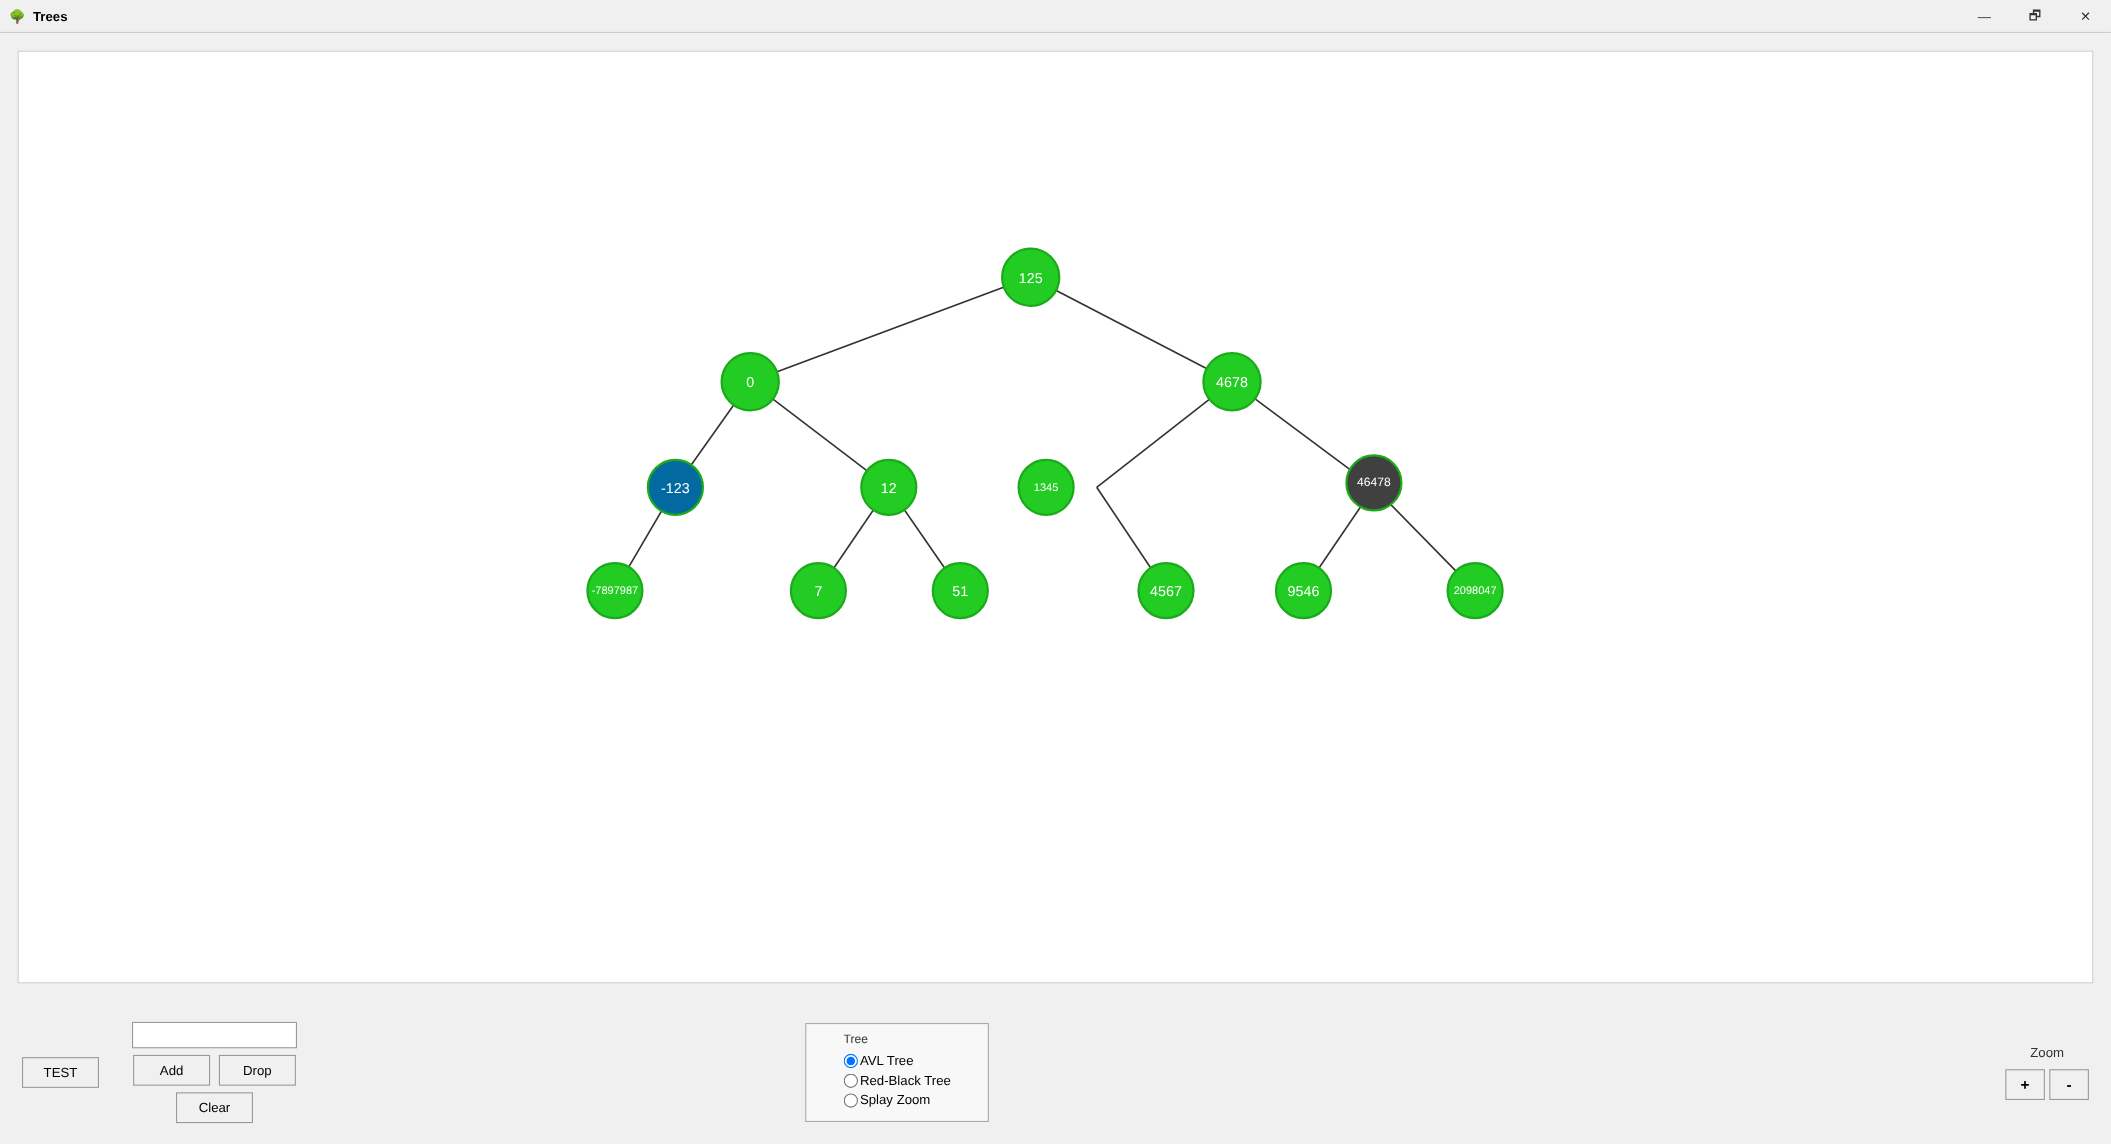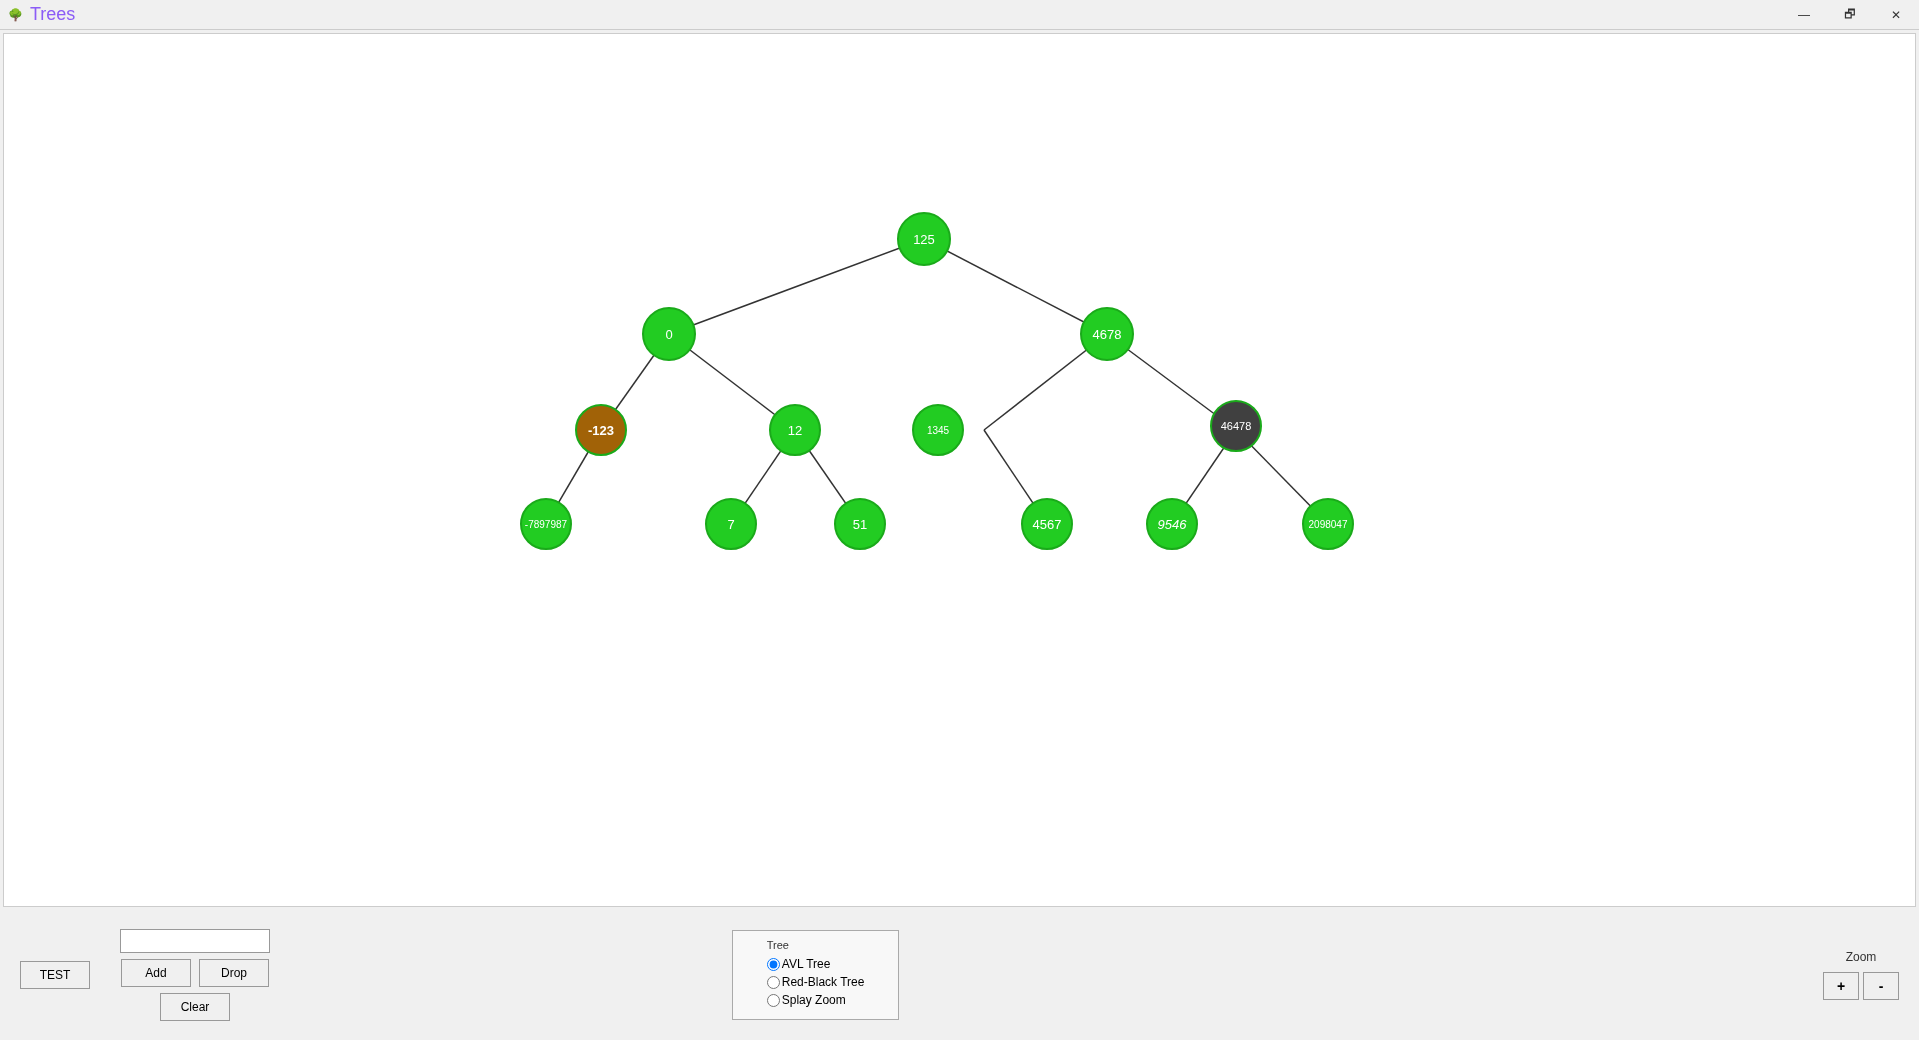--- a/index.html
+++ b/index.html
@@ -24,22 +24,23 @@
     }
     .title-bar-icon {
       width: 16px;
       height: 16px;
       margin-right: 6px;
       display: inline-flex;
       align-items: center;
       justify-content: center;
     }
     .title-bar-title {
-      font-size: 18px;
-      color: #8b5cf6;
+      font-size: 12px;
+      color: #000000;
+      font-weight: bold;
     }
     .title-bar-controls {
       position: absolute;
       right: 0;
       top: 0;
       display: flex;
       height: 30px;
     }
     .title-bar-btn {
       width: 46px;
@@ -58,21 +59,21 @@
     .main-container {
       display: flex;
       flex-direction: column;
       height: calc(1040px - 30px);
     }
 
     
     .tree-canvas {
       flex: 1;
       background: white;
-      margin: 3px;
+      margin: 16px;
       border: 1px solid #ccc;
       position: relative;
       overflow: hidden;
     }
 
     
     .tree-svg {
       position: absolute;
       top: 0; left: 0;
       width: 100%; height: 100%;
@@ -228,29 +229,29 @@
         <line x1="597" y1="396" x2="542" y2="490" stroke="#333333" stroke-width="1.5"></line>
         <line x1="791" y1="396" x2="727" y2="490" stroke="#333333" stroke-width="1.5"></line>
         <line x1="791" y1="396" x2="856" y2="490" stroke="#333333" stroke-width="1.5"></line>
         <line x1="980" y1="396" x2="1043" y2="490" stroke="#333333" stroke-width="1.5"></line>
         <line x1="1232" y1="396" x2="1168" y2="490" stroke="#333333" stroke-width="1.5"></line>
         <line x1="1232" y1="396" x2="1324" y2="490" stroke="#333333" stroke-width="1.5"></line>
       </svg>
   <div class="tree-node" style="width: 54px; height: 54px; left: 920px; top: 205px; background: rgb(34, 204, 34); border-color: rgb(26, 170, 26); font-size: 13px;">125</div>
       <div class="tree-node" style="width: 54px; height: 54px; left: 665px; top: 300px; background: rgb(34, 204, 34); border-color: rgb(26, 170, 26); font-size: 13px;">0</div>
       <div class="tree-node" style="width: 54px; height: 54px; left: 1103px; top: 300px; background: rgb(34, 204, 34); border-color: rgb(26, 170, 26); font-size: 13px;">4678</div>
-      <div class="tree-node" style="width: 52px; height: 52px; left: 597px; top: 396px; background: #a16207; border-color: rgb(26, 170, 26); font-size: 13px; font-weight: bold;">-123</div>
+      <div class="tree-node" style="width: 52px; height: 52px; left: 597px; top: 396px; background: #0369a1; border-color: rgb(26, 170, 26); font-size: 13px;">-123</div>
       <div class="tree-node" style="width: 52px; height: 52px; left: 791px; top: 396px; background: rgb(34, 204, 34); border-color: rgb(26, 170, 26); font-size: 13px;">12</div>
       <div class="tree-node" style="width: 52px; height: 52px; left: 934px; top: 396px; background: rgb(34, 204, 34); border-color: rgb(26, 170, 26); font-size: 10px;">1345</div>
       <div class="tree-node" style="width: 52px; height: 52px; left: 1232px; top: 392px; background: #404040; border-color: rgb(26, 170, 26); font-size: 11px;">46478</div>
       <div class="tree-node" style="width: 52px; height: 52px; left: 542px; top: 490px; background: rgb(34, 204, 34); border-color: rgb(26, 170, 26); font-size: 10px;">-7897987</div>
       <div class="tree-node" style="width: 52px; height: 52px; left: 727px; top: 490px; background: rgb(34, 204, 34); border-color: rgb(26, 170, 26); font-size: 13px;">7</div>
       <div class="tree-node" style="width: 52px; height: 52px; left: 856px; top: 490px; background: rgb(34, 204, 34); border-color: rgb(26, 170, 26); font-size: 13px;">51</div>
       <div class="tree-node" style="width: 52px; height: 52px; left: 1043px; top: 490px; background: rgb(34, 204, 34); border-color: rgb(26, 170, 26); font-size: 13px;">4567</div>
-      <div class="tree-node" style="width: 52px; height: 52px; left: 1168px; top: 490px; background: rgb(34, 204, 34); border-color: rgb(26, 170, 26); font-size: 13px; font-style: italic;">9546</div>
+      <div class="tree-node" style="width: 52px; height: 52px; left: 1168px; top: 490px; background: rgb(34, 204, 34); border-color: rgb(26, 170, 26); font-size: 13px;">9546</div>
       <div class="tree-node" style="width: 52px; height: 52px; left: 1324px; top: 490px; background: rgb(34, 204, 34); border-color: rgb(26, 170, 26); font-size: 10px;">2098047</div>
     </div>
 
   <div class="bottom-bar">
 
     <div class="left-section">
       <button class="test-btn">TEST</button>
     </div>
 
     <div class="input-section">

